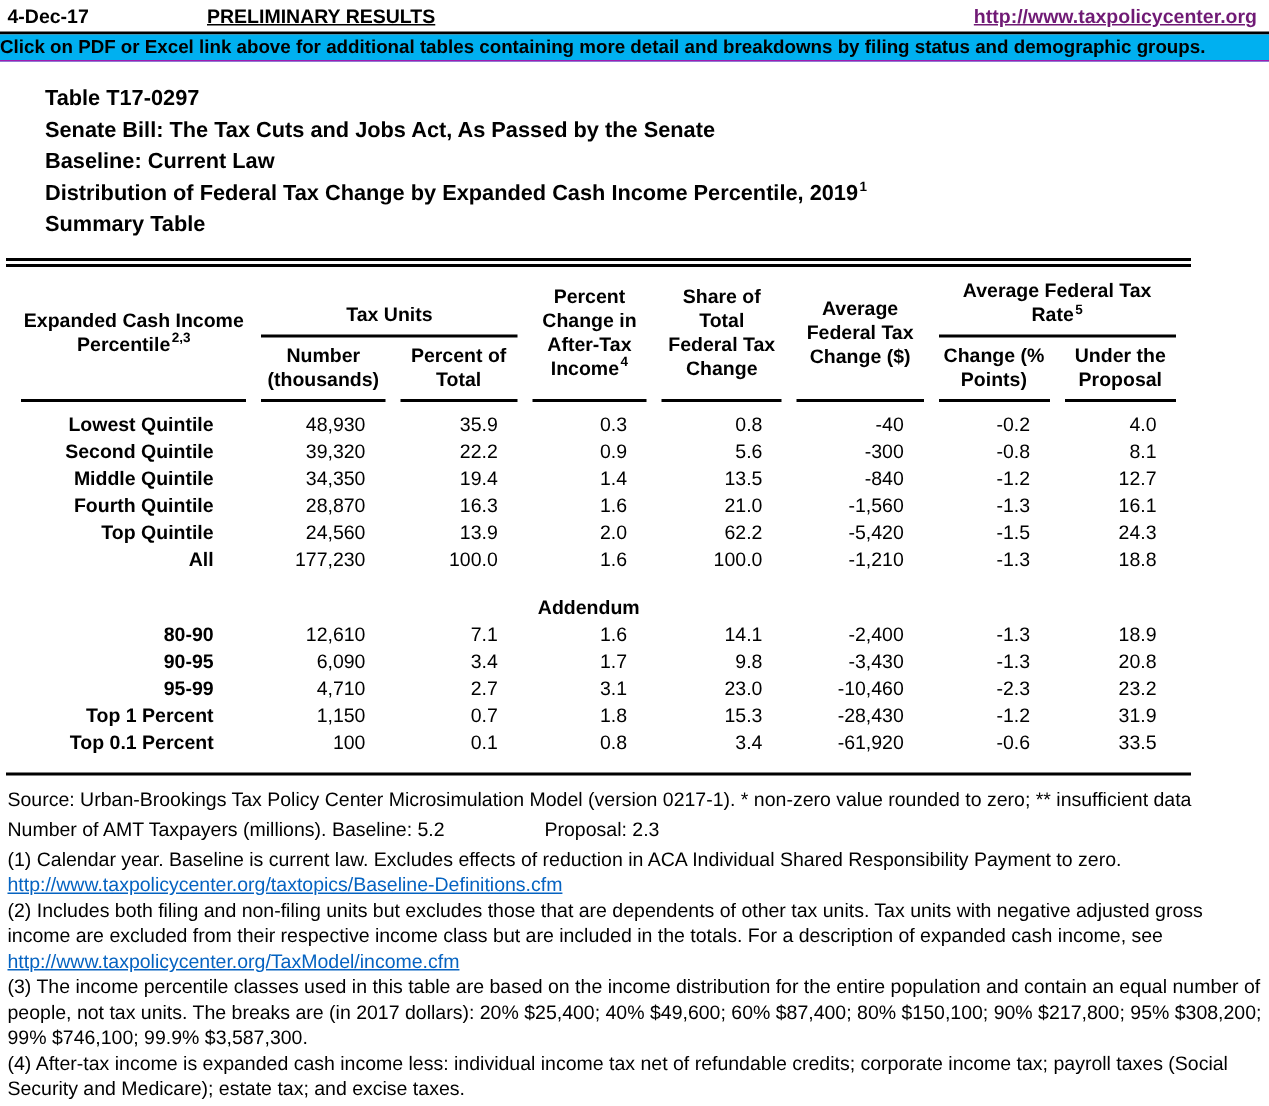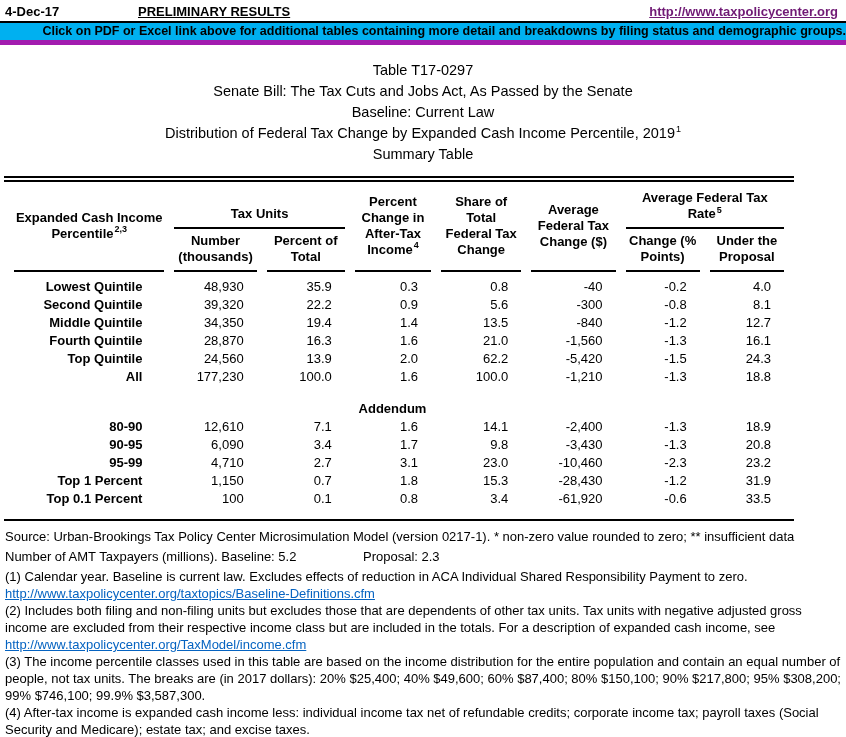--- a/index.html
+++ b/index.html
@@ -5,38 +5,38 @@
   html, body {
     margin: 0; padding: 0;
     width: 846px; height: 737px;
     overflow: hidden;
     background: #ffffff;
     color: #000000;
     font-family: "Liberation Sans", "DejaVu Sans", sans-serif;
   }
   
   .top-header {
-    display: flex; align-items: center;
+    display: flex; align-items: flex-start;
     padding: 3px 8px 0 5px;
     font-size: 13px; font-weight: bold;
     height: 16px;
   }
   .top-header .date { width: 133px; }
   .top-header .status { flex: 1; text-align: left; text-decoration: underline; }
   .top-header .url a { color: #701a75; text-decoration: underline; font-weight: bold; }
   .top-rule { border-top: 2px solid #000; margin-top: 2px; }
   .banner {
     background: #00B0F0;
-    border-bottom: 5px solid #a21caf;
-    text-align: right;
+    border-bottom: 1px solid #a21caf;
+    text-align: left;
     font-size: 12.5px; font-weight: bold;
     padding: 1px 0 2px 0;
   }
   
-  .title-block { margin-top: 15px; text-align: center; font-weight: normal; font-size: 14.5px; }
+  .title-block { margin-top: 15px; text-align: left; font-weight: bold; font-size: 14.5px; padding-left: 30px; }
   .title-block div { line-height: 21px; }
   sup { font-size: 9px; vertical-align: super; line-height: 0; margin-left: 1px; }
   
   .table-wrap {
     margin: 11px 52px 0 4px;
     border-top: 6px double #000;
     border-bottom: 2px solid #000;
     padding-bottom: 11px;
   }
   table {

